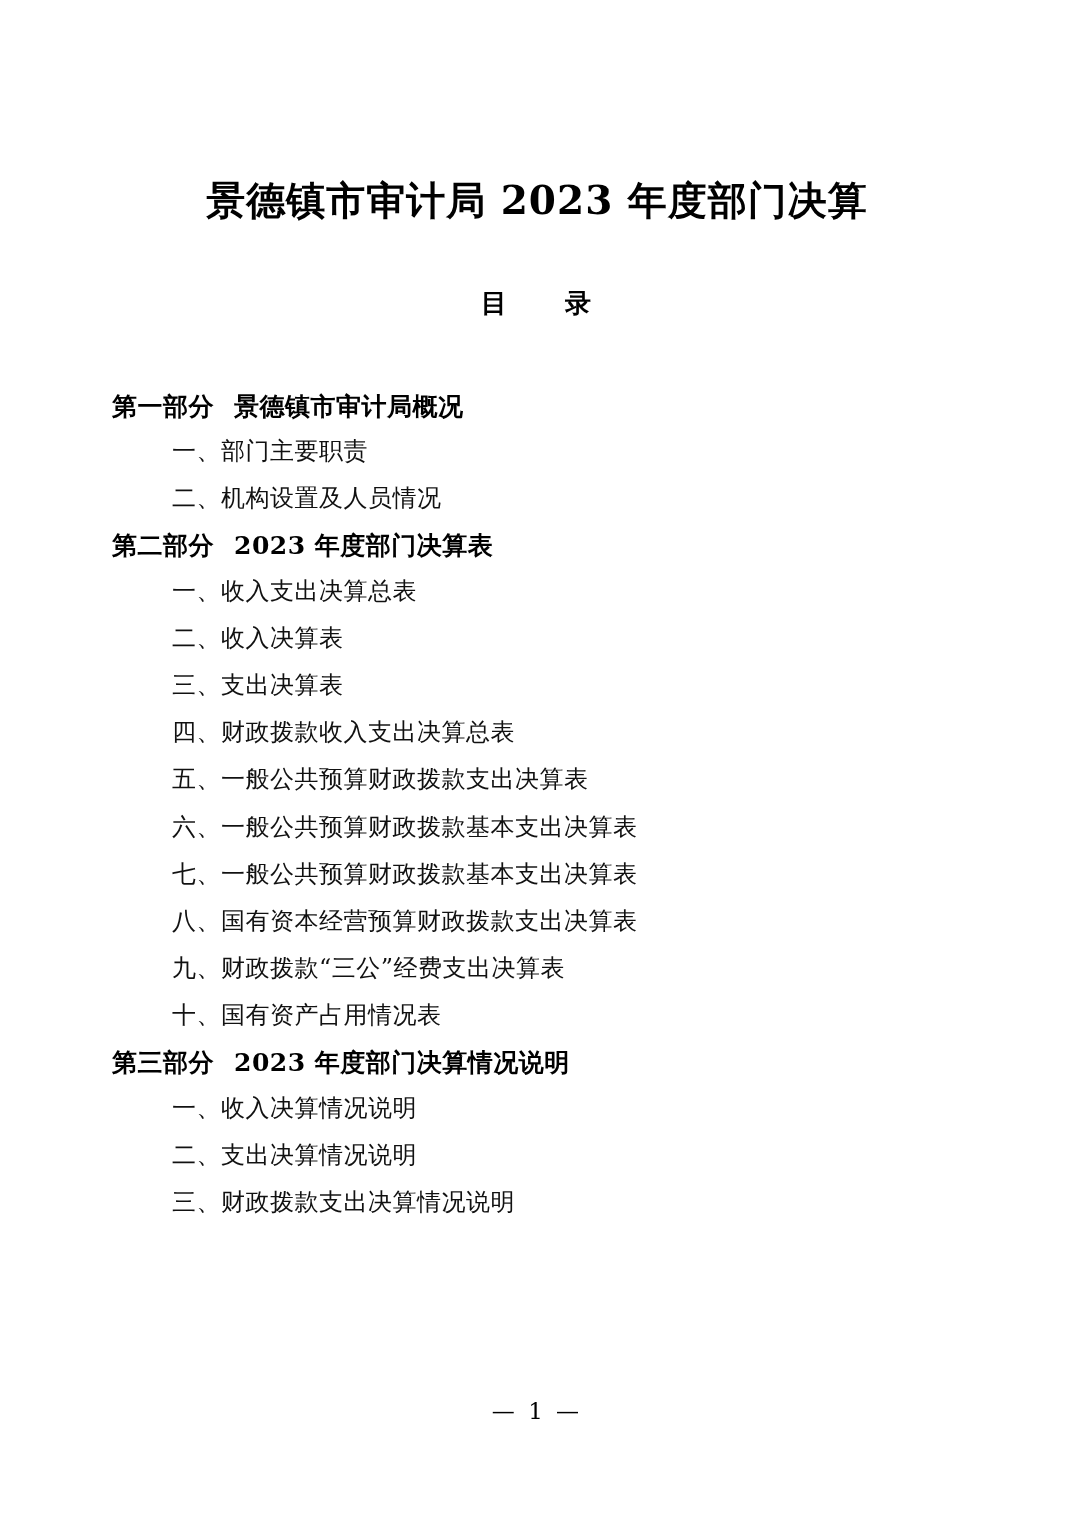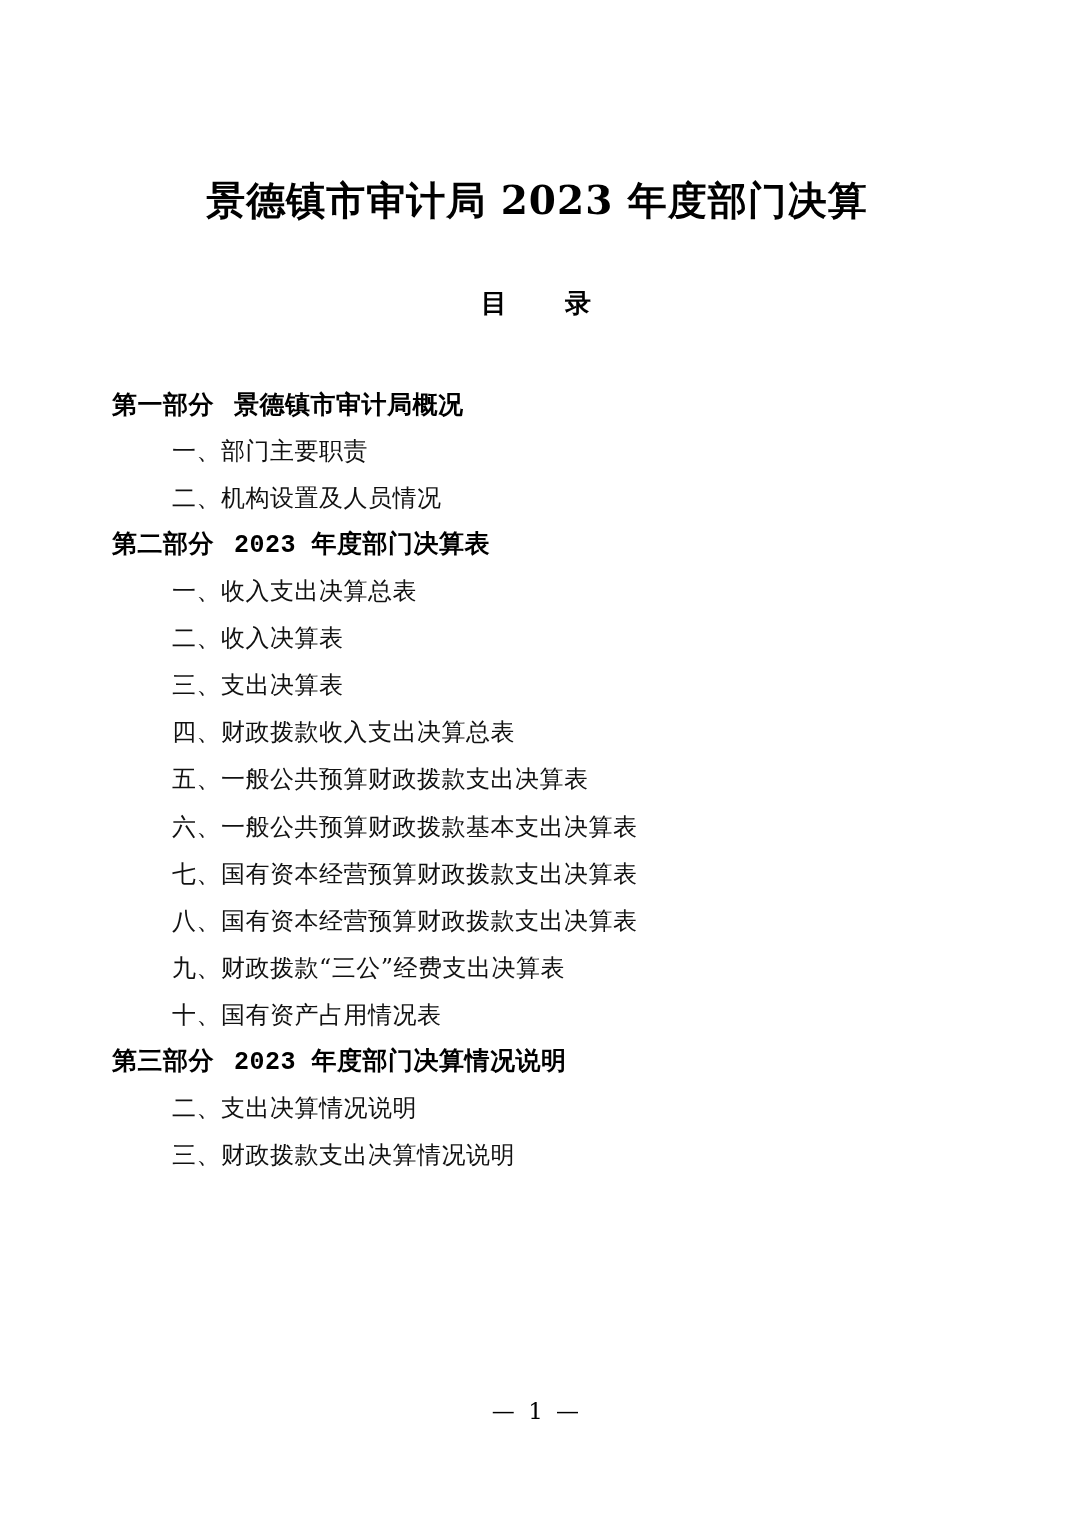--- a/index.html
+++ b/index.html
@@ -47,21 +47,20 @@
   .toc {
     margin-top: 70px;
   }
   .part-heading {
     font-size: 25px;
     font-weight: bold;
     line-height: 1.25;
     margin: 0 0 14px 0;
     padding-left: 2px;
     letter-spacing: 0.5px;
-    font-family: Liberation Mono, monospace;
   }
   .part-heading .part-label {
     margin-right: 20px;
   }
   .toc-item {
     font-size: 24px;
     line-height: 1.3;
     margin: 0 0 16px 0;
     padding-left: 62px;
     letter-spacing: 0.5px;
@@ -103,30 +102,31 @@
       <div class="group">
         <div class="part-heading">
           <span class="part-label">第二部分</span><span>2023 年度部门决算表</span>
         </div>
         <div class="toc-item">一、收入支出决算总表</div>
         <div class="toc-item">二、收入决算表</div>
         <div class="toc-item">三、支出决算表</div>
         <div class="toc-item">四、财政拨款收入支出决算总表</div>
         <div class="toc-item">五、一般公共预算财政拨款支出决算表</div>
         <div class="toc-item">六、一般公共预算财政拨款基本支出决算表</div>
-        <div class="toc-item">七、国有资本经营预算财政拨款支出决算表</div>
+        <div class="toc-item">七、一般公共预算财政拨款基本支出决算表</div>
         <div class="toc-item">八、国有资本经营预算财政拨款支出决算表</div>
         <div class="toc-item">九、财政拨款“三公”经费支出决算表</div>
         <div class="toc-item">十、国有资产占用情况表</div>
       </div>
 
       <div class="group">
         <div class="part-heading">
           <span class="part-label">第三部分</span><span>2023 年度部门决算情况说明</span>
         </div>
+        <div class="toc-item">一、收入决算情况说明</div>
         <div class="toc-item">二、支出决算情况说明</div>
         <div class="toc-item">三、财政拨款支出决算情况说明</div>
       </div>
 
     </div>
   </div>
 
   <div class="page-number">— 1 —</div>
 </div>
 

